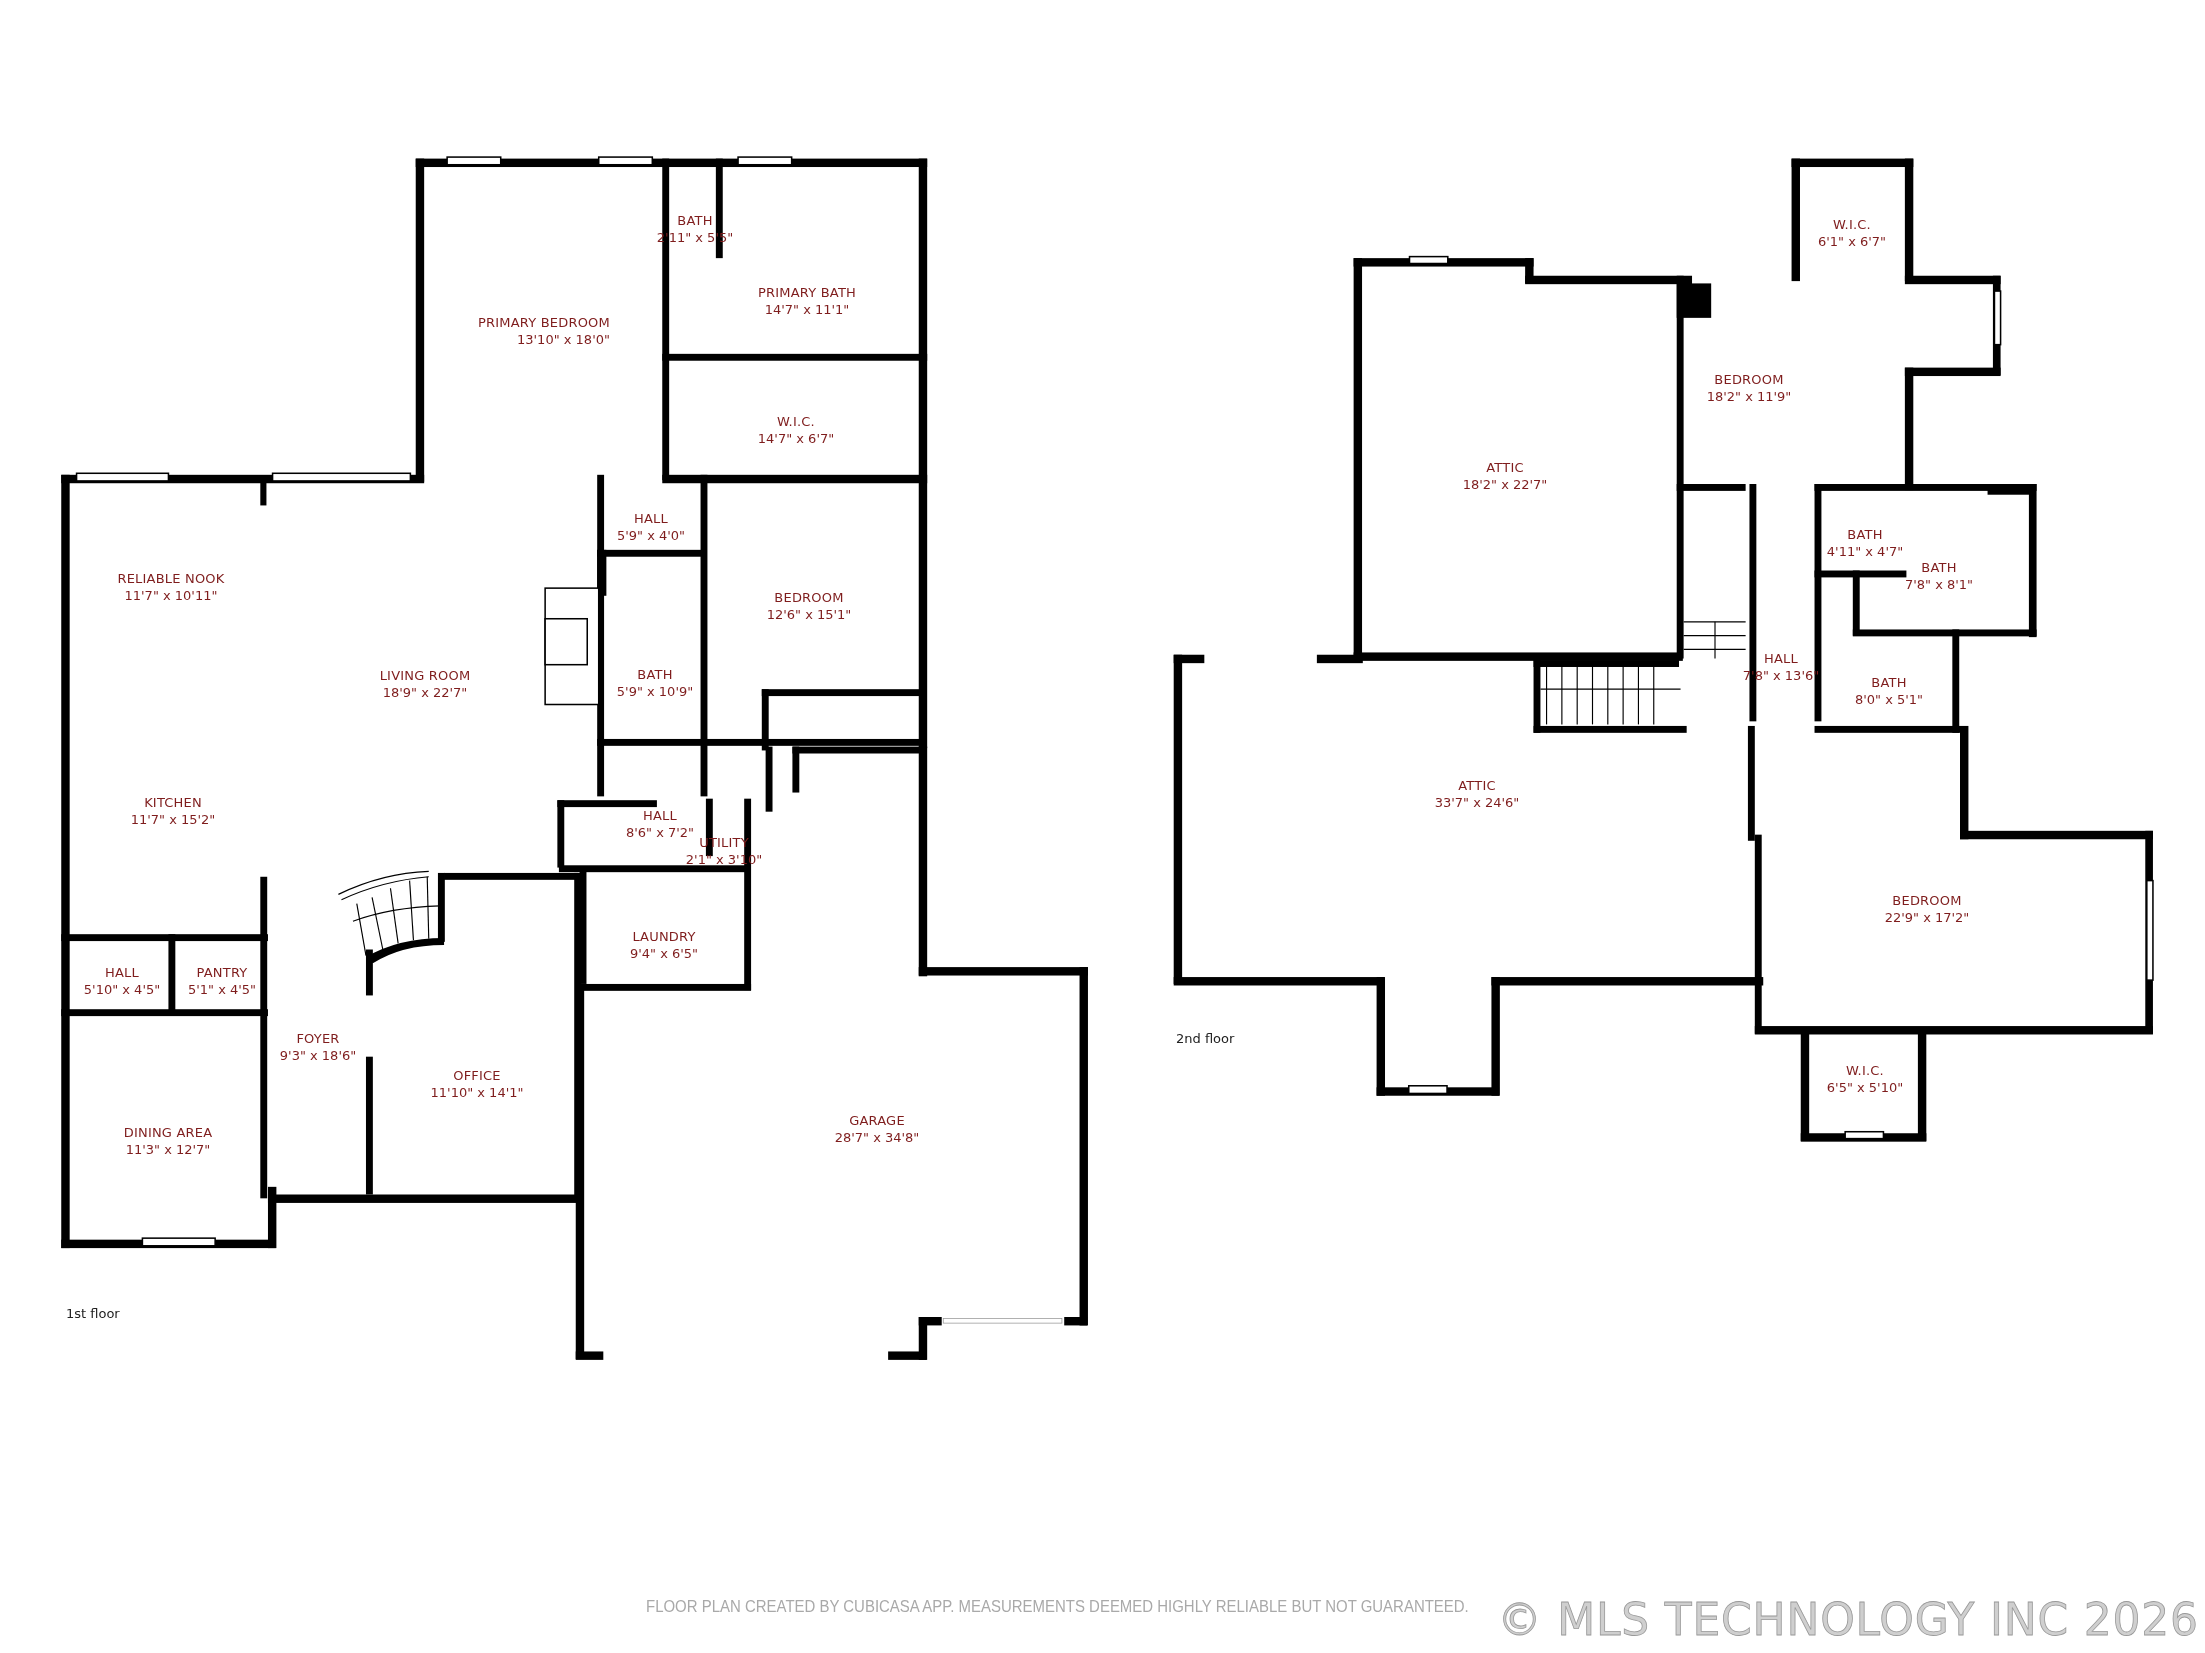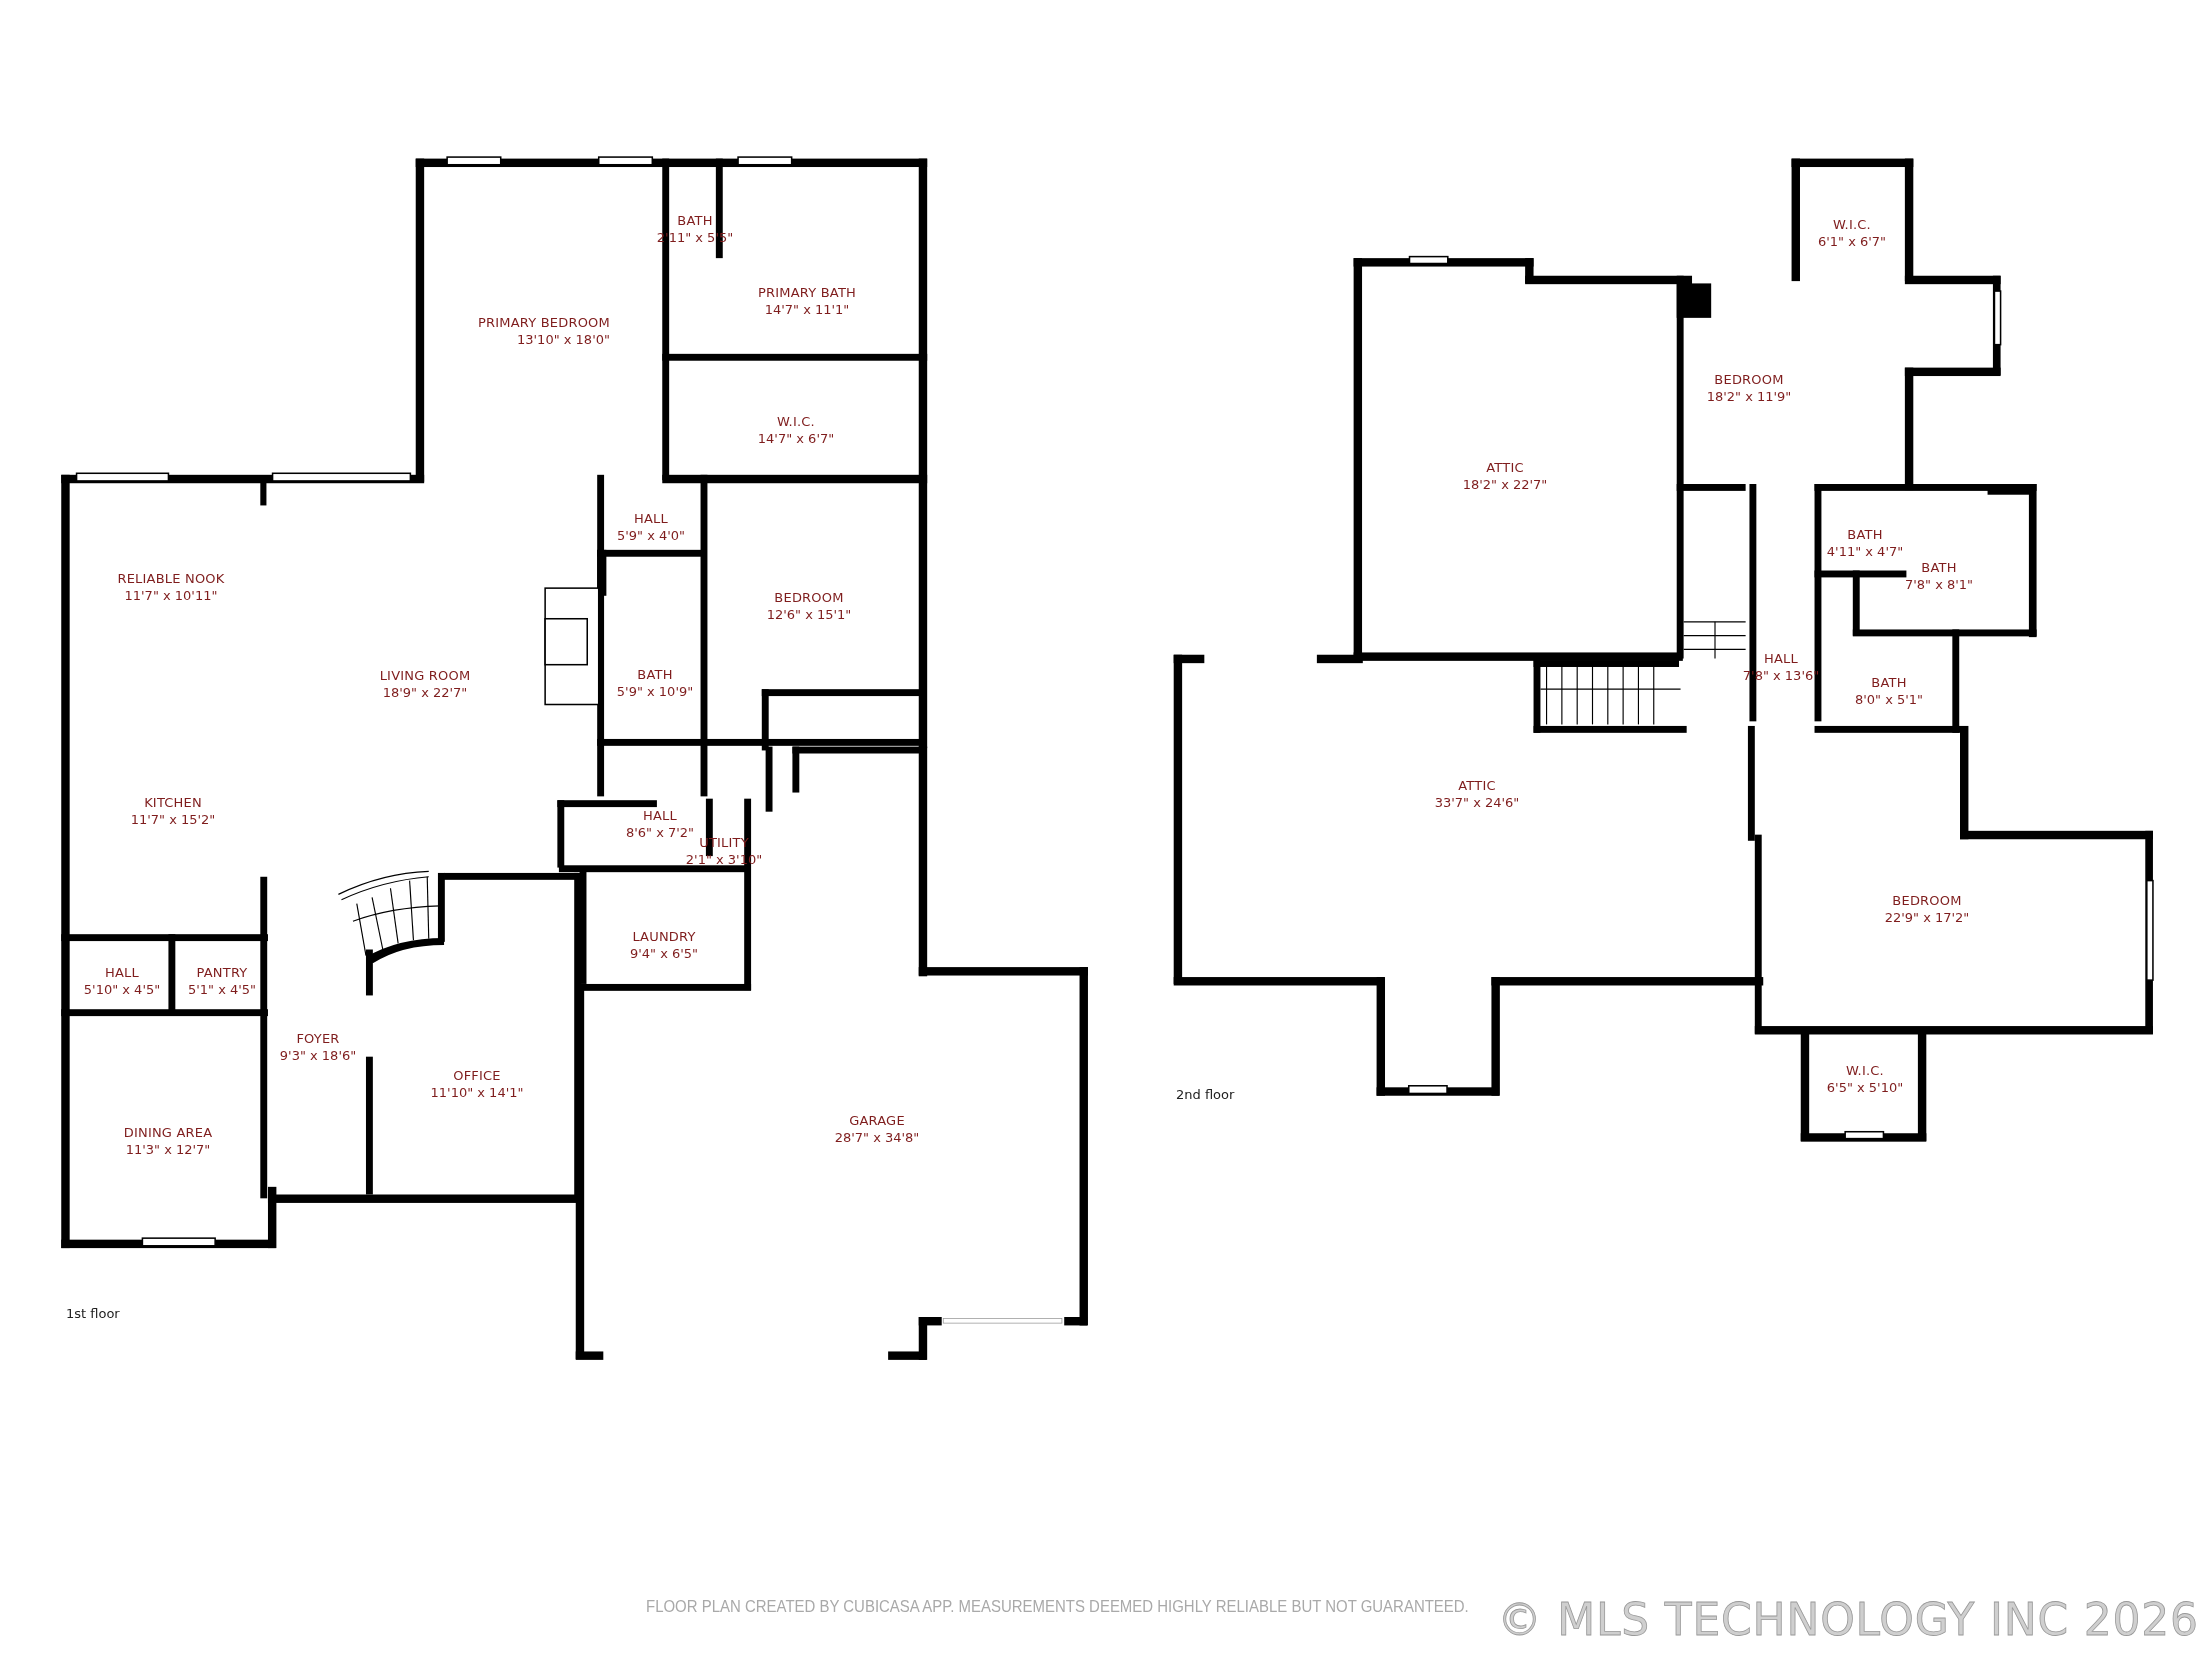--- a/index.html
+++ b/index.html
@@ -251,21 +251,21 @@
       <span class="room-dim">11'10" x 14'1"</span>
     </div>
     <div class="room-label" style="left: 168px; top: 1142px; text-align: center;">
       <span class="room-name">DINING AREA</span>
       <span class="room-dim">11'3" x 12'7"</span>
     </div>
     <div class="room-label" style="left: 829px; top: 1130px; margin-left: 48px;">
       <span class="room-name">GARAGE</span>
       <span class="room-dim">28'7" x 34'8"</span>
     </div>
-    <div class="floor-label" style="left: 1176px; top: 1087px;">2nd floor</div>
+    <div class="floor-label" style="left: 1176px; top: 1031px;">2nd floor</div>
     <div class="room-label" style="left: 1852px; top: 234px;">
       <span class="room-name">W.I.C.</span>
       <span class="room-dim">6'1" x 6'7"</span>
     </div>
     <div class="room-label" style="left: 1749px; top: 389px;">
       <span class="room-name">BEDROOM</span>
       <span class="room-dim">18'2" x 11'9"</span>
     </div>
     <div class="room-label" style="left: 1505px; top: 477px;">
       <span class="room-name">ATTIC</span>

